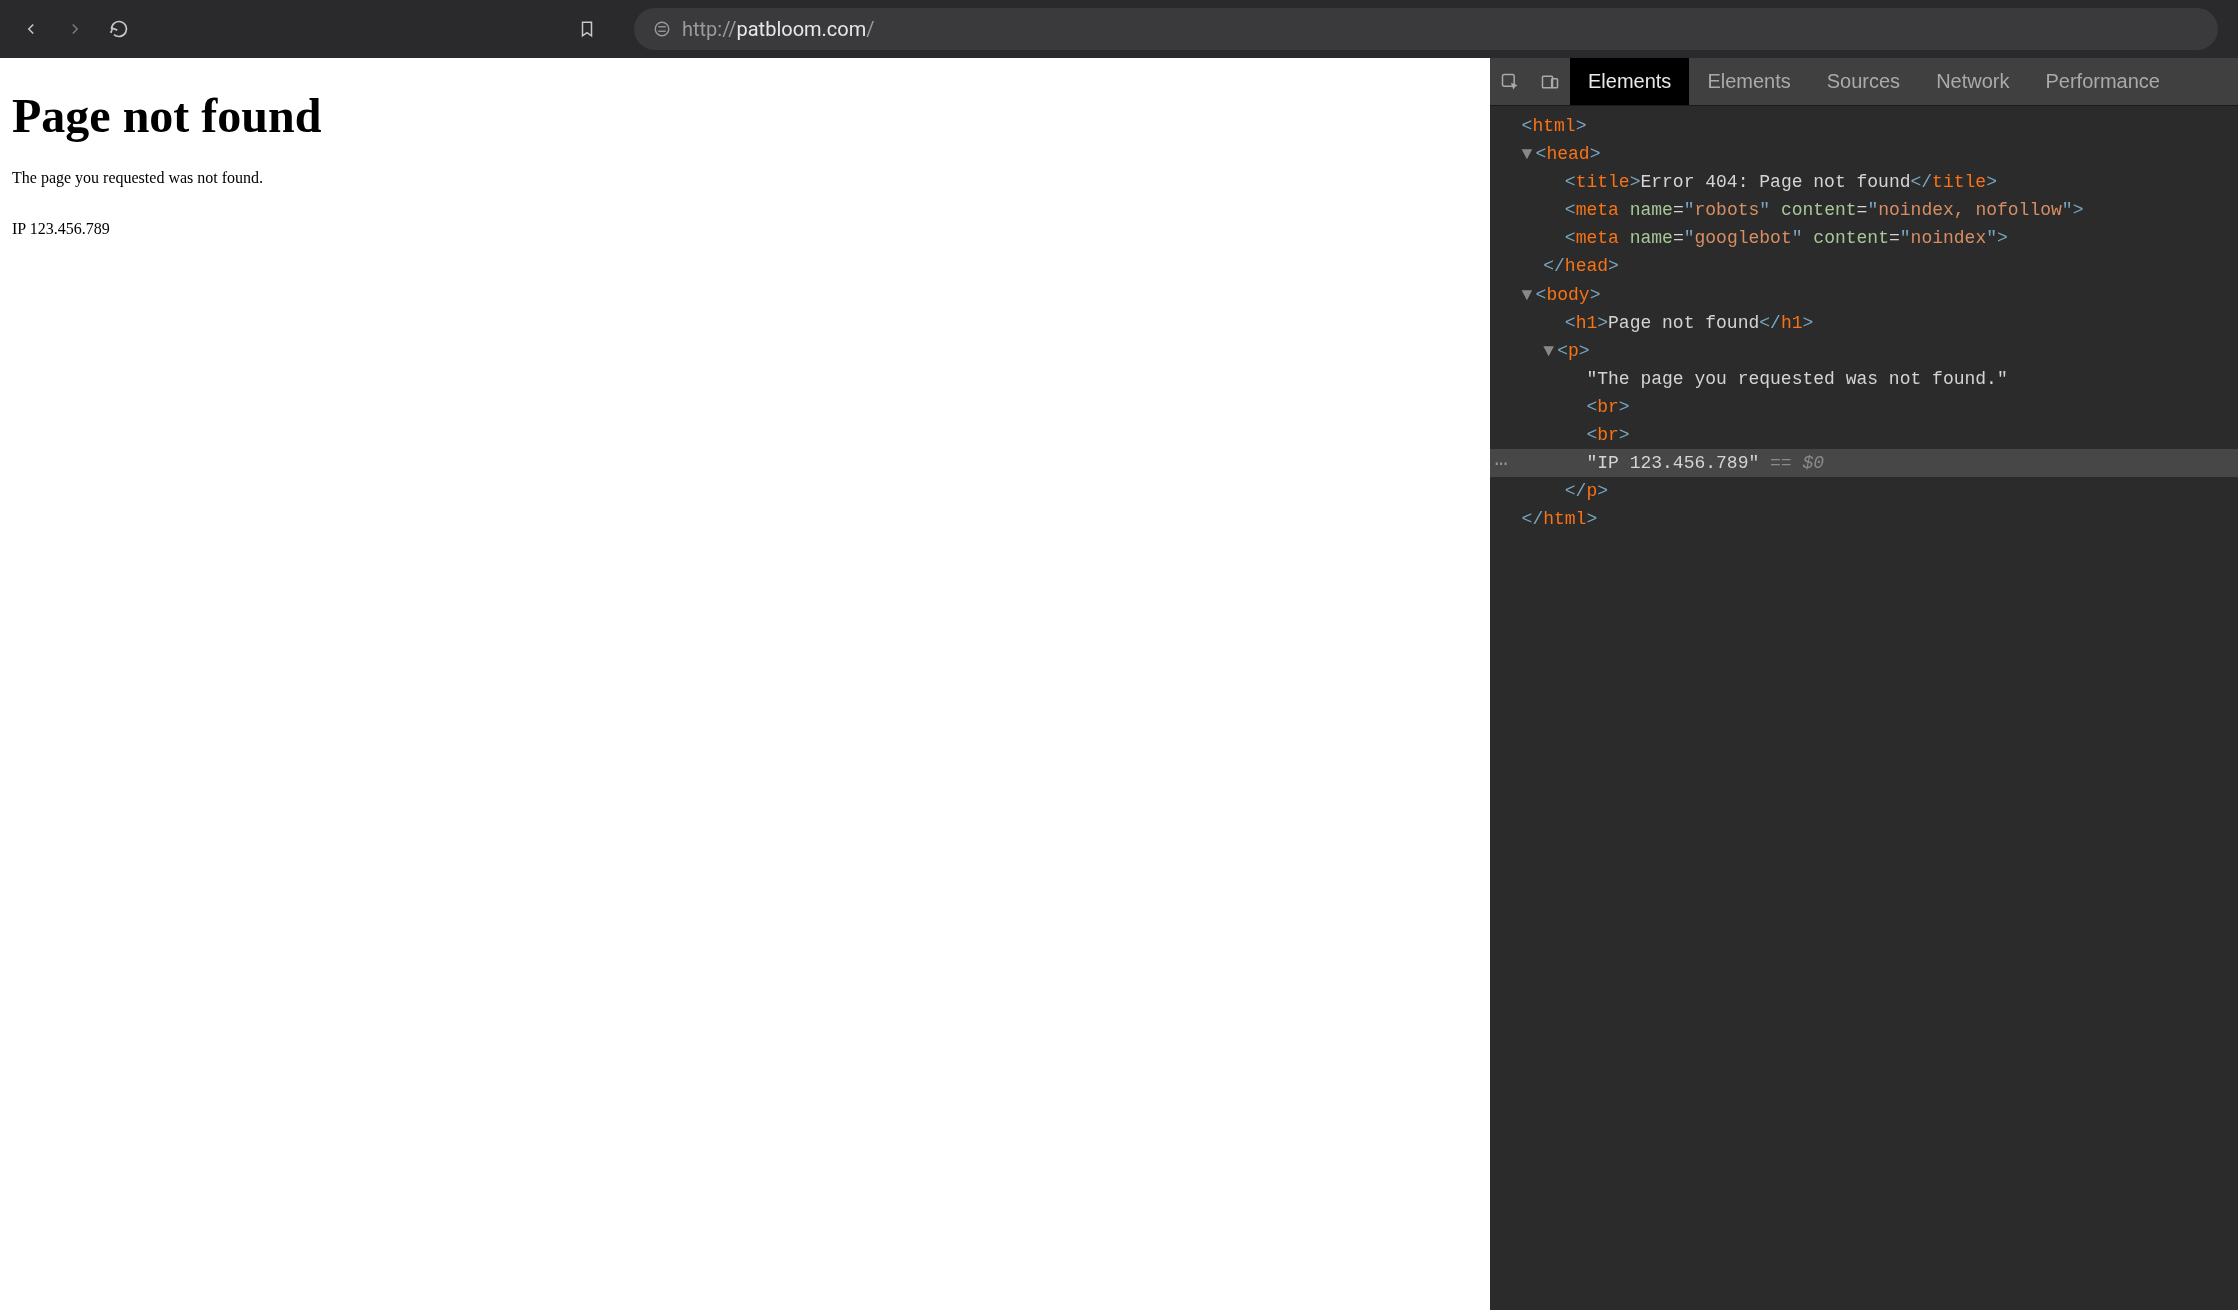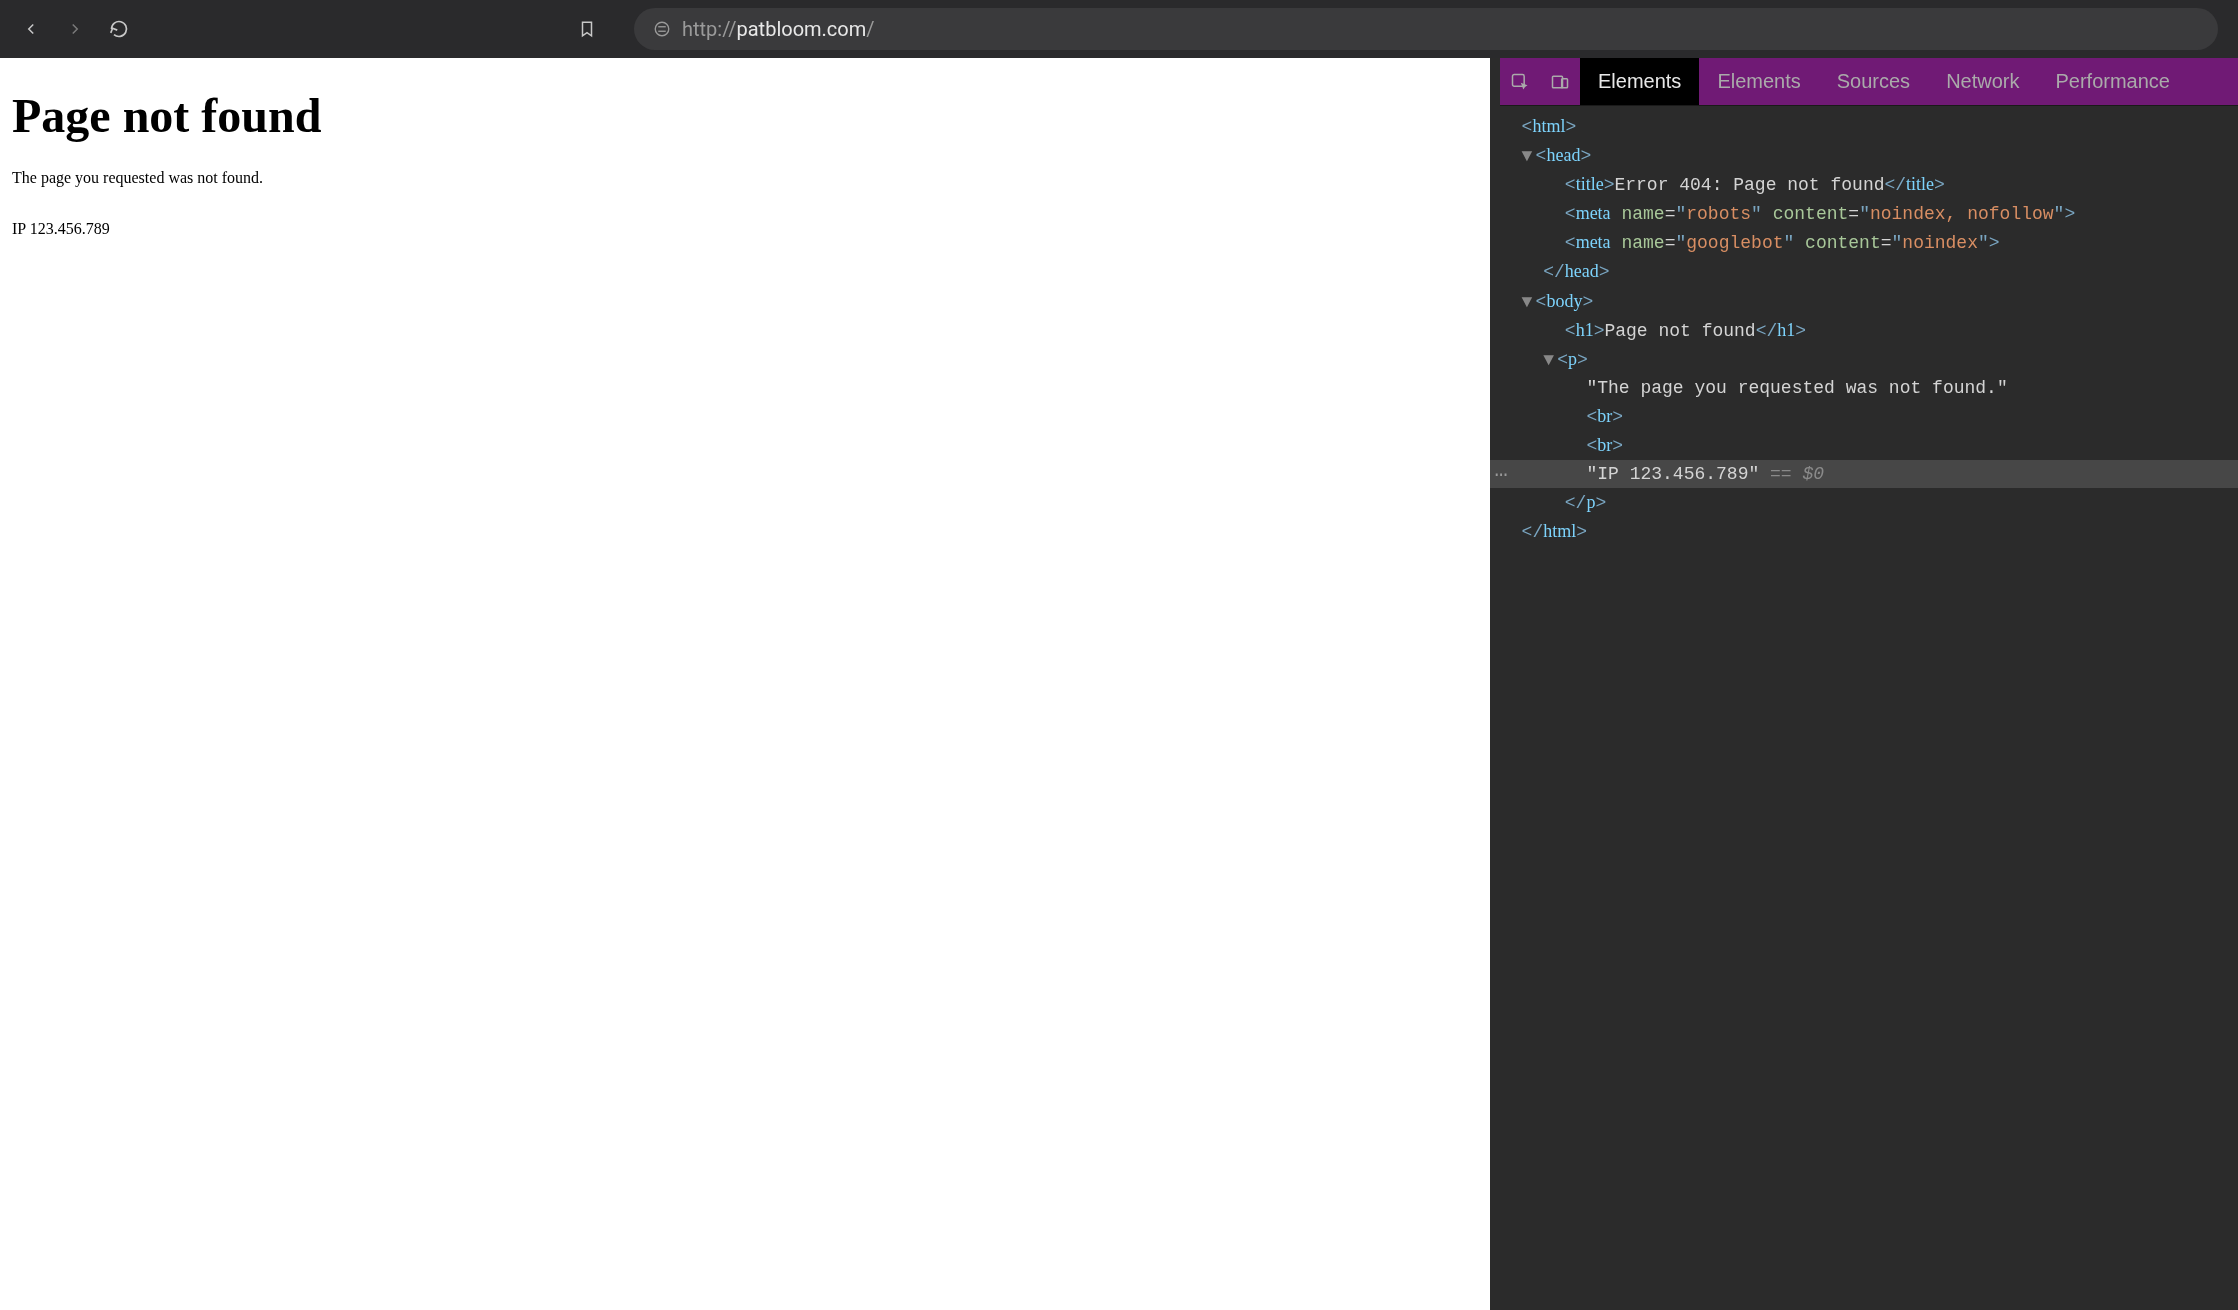--- a/index.html
+++ b/index.html
@@ -87,23 +87,22 @@
       display: flex;
       flex-direction: column;
       font-family: Menlo, Consolas, "Courier New", monospace;
       font-size: 18px;
       color: #d4d4d4;
     }
     .devtools-tabs {
       height: 48px;
       display: flex;
       align-items: stretch;
-      background: #701a75;
+      background: #404040;
       border-bottom: 1px solid #1a1a1a;
-      margin-left: 10px;
     }
     .devtools-icon-btn {
       width: 40px;
       display: flex;
       align-items: center;
       justify-content: center;
       color: #aaa;
       cursor: pointer;
     }
     .devtools-tab {
@@ -127,21 +126,21 @@
     .dom-line {
       white-space: pre;
       padding: 1px 10px 1px 10px;
       line-height: 1.45;
     }
     .dom-line.selected {
       background: #474747;
     }
     .tri { color:#888; display:inline-block; width:14px; }
     .tag-brackets { color:#7aa6c2; }
-    .tag-name { color:#7dd3fc;font-family:Liberation Serif, serif; }
+    .tag-name { color:#f97316; }
     .attr-name { color:#a8c799; }
     .attr-value { color:#d88e63; }
     .text-node { color:#d4d4d4; }
     .quoted-text { color:#d4d4d4; }
     .eq-dollar { color:#8a8a8a; font-style: italic; }
     .dots-gutter {
       position: absolute;
       left: 0;
       width: 22px;
       color: #999;

